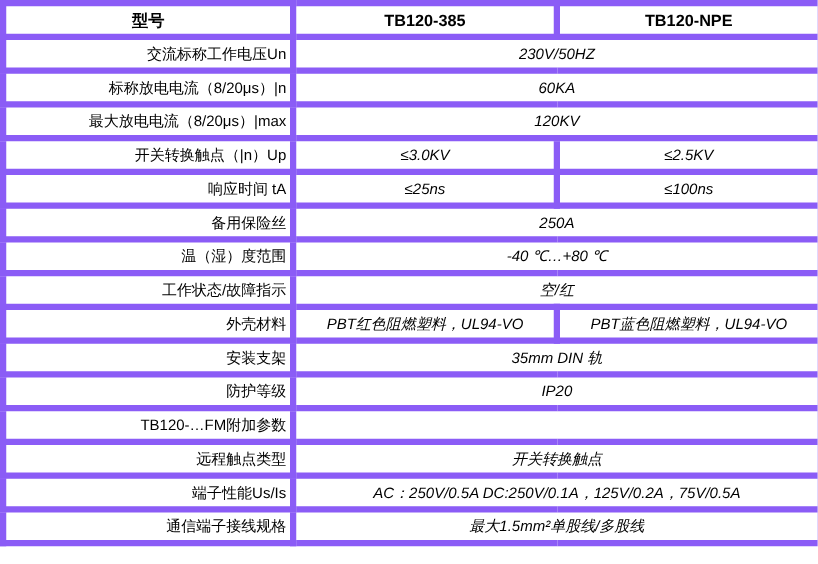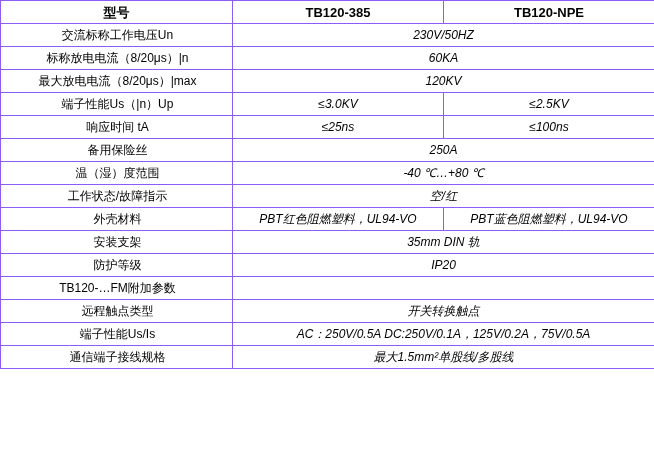--- a/index.html
+++ b/index.html
@@ -14,31 +14,31 @@
     font-size: 12px;
     color: #000000;
     overflow: hidden;
   }
   .spec-table {
     border-collapse: collapse;
     width: 654px;
     table-layout: fixed;
   }
   .spec-table td {
-    border: 1px solid #8b5cf6;
+    border: 5px solid #8b5cf6;
     padding: 2px 3px;
     font-size: 12px;
     line-height: 15px;
     height: 18px;
     vertical-align: middle;
     white-space: nowrap;
     overflow: hidden;
   }
   td.label {
-    text-align: center;
+    text-align: right;
     padding-left: 5px;
   }
   td.val {
     text-align: center;
     font-style: italic;
   }
   td.head {
     text-align: center;
     font-weight: bold;
     font-size: 13px;
@@ -73,21 +73,21 @@
       <td class="label">标称放电电流（8/20μs）|n</td>
       <td class="val" colspan="2">60KA</td>
     </tr>
 
     <tr>
       <td class="label">最大放电电流（8/20μs）|max</td>
       <td class="val" colspan="2">120KV</td>
     </tr>
 
     <tr>
-      <td class="label">端子性能Us（|n）Up</td>
+      <td class="label">开关转换触点（|n）Up</td>
       <td class="val">≤3.0KV</td>
       <td class="val">≤2.5KV</td>
     </tr>
 
     <tr>
       <td class="label">响应时间 tA</td>
       <td class="val">≤25ns</td>
       <td class="val">≤100ns</td>
     </tr>
 

